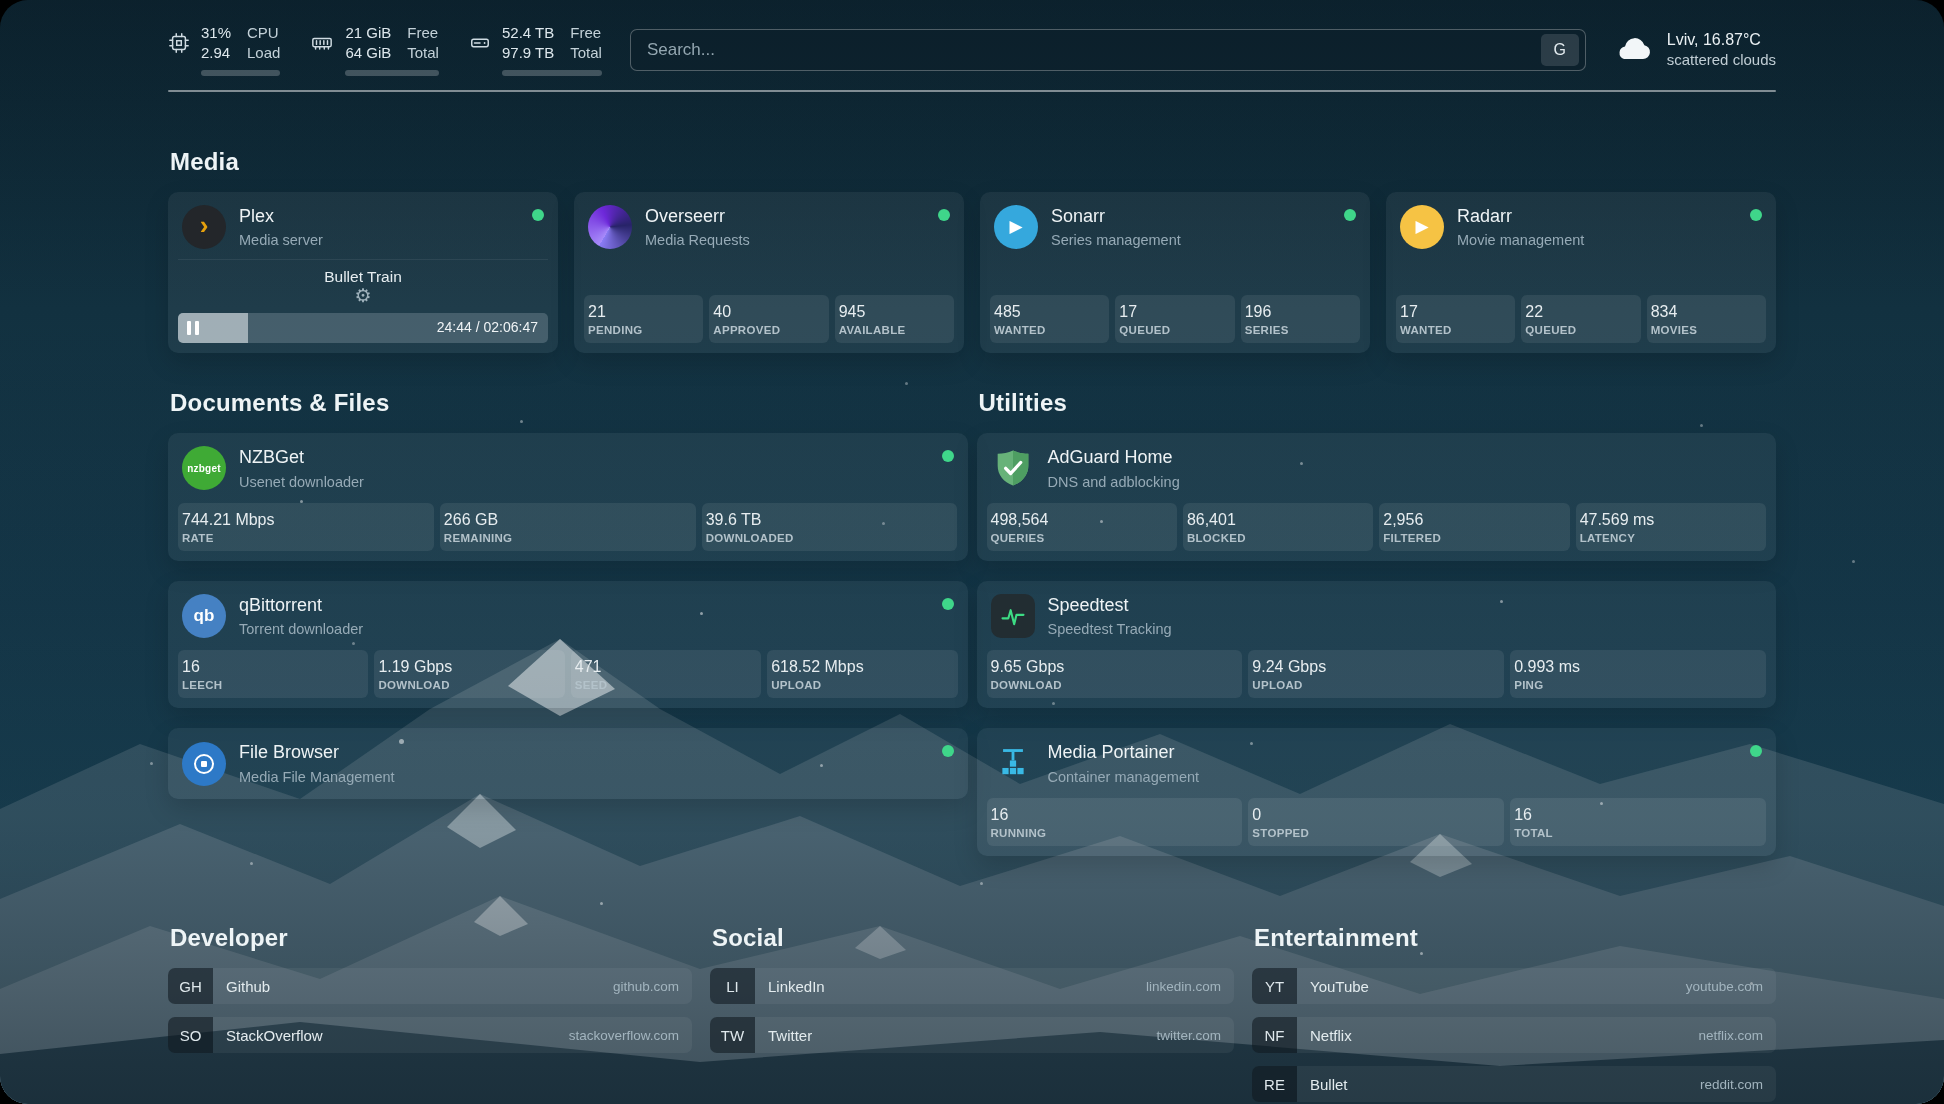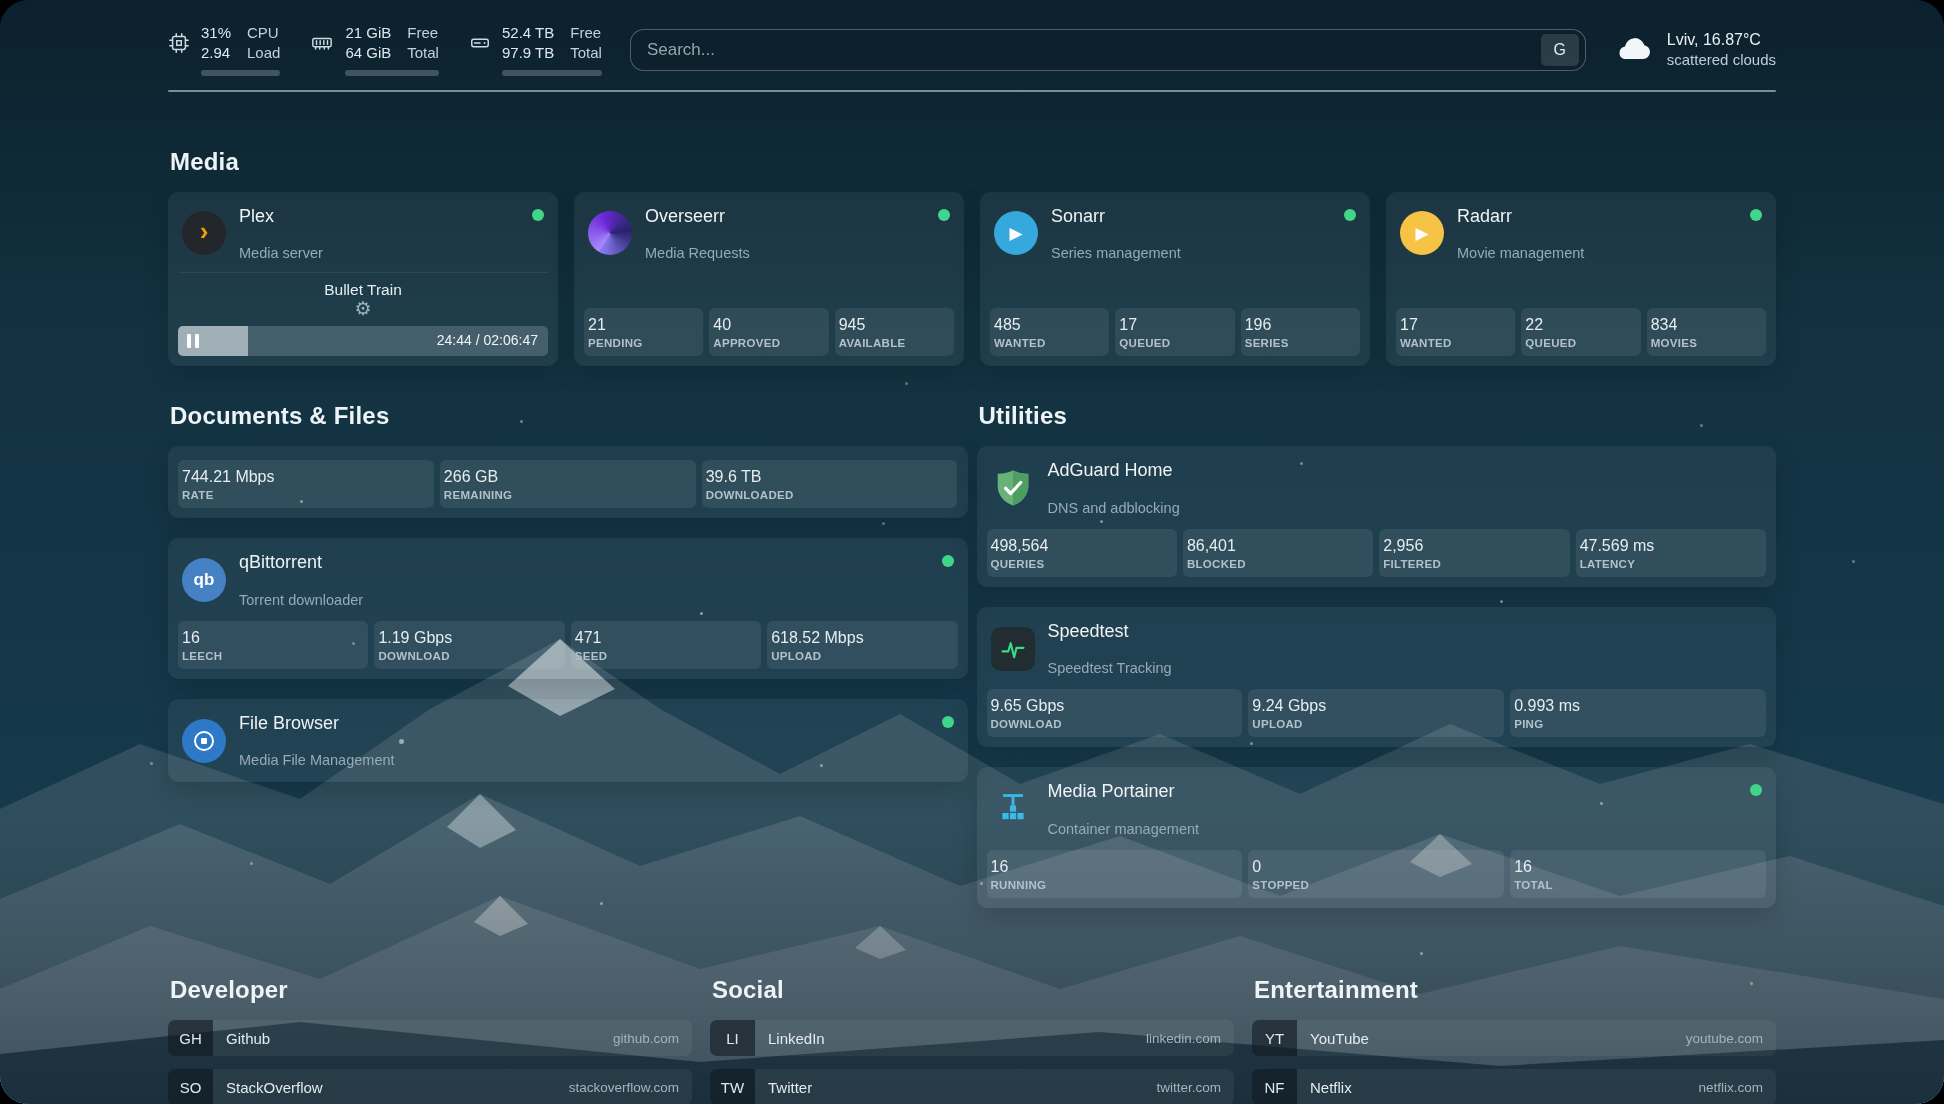--- a/index.html
+++ b/index.html
@@ -28,21 +28,21 @@
   .topbar { display:flex; align-items:center; gap:28px; }
   .resources { display:flex; align-items:flex-start; gap:30px; }
   .res { display:flex; align-items:flex-start; gap:11px; }
   .res-icon { color:#cfdbe2; margin-top:8px; line-height:0; }
   .res-grid { display:grid; grid-template-columns:auto auto; column-gap:16px; row-gap:1px;
     font-size:15px; line-height:1.25; color:#dde7ec; }
   .res-grid .lbl { color:#c3d1d8; }
   .res-bar { grid-column:1 / 3; height:6px; background:rgba(255,255,255,.22); border-radius:3px; margin-top:6px; overflow:hidden; }
   .res-bar-fill { height:100%; background:#d9e1e6; border-radius:3px; }
   .searchbox { flex:1; display:flex; align-items:center; height:42px; padding:0 6px 0 16px;
-    background:rgba(12,31,41,.55); border:1px solid rgba(255,255,255,.28); border-radius:14px; }
+    background:rgba(12,31,41,.55); border:1px solid rgba(255,255,255,.28); border-radius:7px; }
   .searchbox input { flex:1; background:transparent; border:none; outline:none; color:#e8eef1; font-size:17px;
     font-family:"Liberation Sans",sans-serif; }
   .searchbox input::placeholder { color:#93a6b0; }
   .search-btn { width:38px; height:32px; border:none; border-radius:5px; background:rgba(255,255,255,.13);
     color:#e3ebef; font-size:16px; cursor:pointer; font-family:"Liberation Sans",sans-serif; }
   .weather { display:flex; align-items:center; gap:13px; color:#eaf0f3; }
   .weather-txt { line-height:1.3; }
   .weather-loc { font-size:16px; }
   .weather-cond { font-size:15px; color:#c0cdd4; }
   .divider { height:2px; background:rgba(255,255,255,.48); border-radius:1px; margin-top:14px; }
@@ -53,21 +53,21 @@
   .media-grid { display:grid; grid-template-columns:repeat(4,1fr); gap:16px; }
   .two-col { display:grid; grid-template-columns:1fr 1fr; gap:9px; margin-top:36px; align-items:start; }
 
   .card { background:rgba(255,255,255,.055); border-radius:10px; padding:10px;
     box-shadow:0 10px 24px rgba(0,0,0,.15); }
   .media-grid .card { min-height:132px; display:flex; flex-direction:column; }
   .col .card { margin-bottom:20px; }
   .card-head { display:flex; align-items:center; gap:13px; padding:3px 4px 8px 4px; }
   .svc-txt { line-height:1.25; }
   .svc-name { font-size:18px; color:#eef3f5; }
-  .svc-desc { font-size:14.5px; color:#96aab6; margin-top:17px; }
+  .svc-desc { font-size:14.5px; color:#96aab6; margin-top:4px; }
   .dot { width:12px; height:12px; border-radius:50%; background:#3fd68a; margin-left:auto; align-self:flex-start; margin-top:4px; flex:0 0 auto; }
   .stats { display:grid; grid-auto-flow:column; grid-auto-columns:1fr; gap:6px; margin-top:auto; }
   .col .stats { margin-top:4px; }
   .stat { background:rgba(255,255,255,.08); border-radius:6px; text-align:left; padding:8px 4px 7px; }
   .stat-value { font-size:16px; color:#e7edf0; }
   .stat-label { font-size:11.5px; font-weight:700; color:#b3c2ca; margin-top:3px; letter-spacing:.3px; }
 
   
   .icon { width:44px; height:44px; border-radius:50%; display:flex; align-items:center; justify-content:center; flex:0 0 auto; }
   .icon-plex { background:#23262a; color:#e5a00d; font-size:26px; font-weight:700; padding-bottom:3px; }
@@ -300,20 +300,28 @@
 
       </div>
     </section>
 
     <div class="two-col">
 
       <div class="col">
         <h2 class="section-title">Documents &amp; Files</h2>
 
         <div class="card">
+          <div class="card-head">
+            <span class="icon icon-nzbget">nzbget</span>
+            <span class="svc-txt">
+              <span class="svc-name">NZBGet</span>
+              <div class="svc-desc">Usenet downloader</div>
+            </span>
+            <span class="dot"></span>
+          </div>
           <div class="stats">
             <div class="stat">
               <div class="stat-value">744.21 Mbps</div>
               <div class="stat-label">RATE</div>
             </div>
             <div class="stat">
               <div class="stat-value">266 GB</div>
               <div class="stat-label">REMAINING</div>
             </div>
             <div class="stat">

